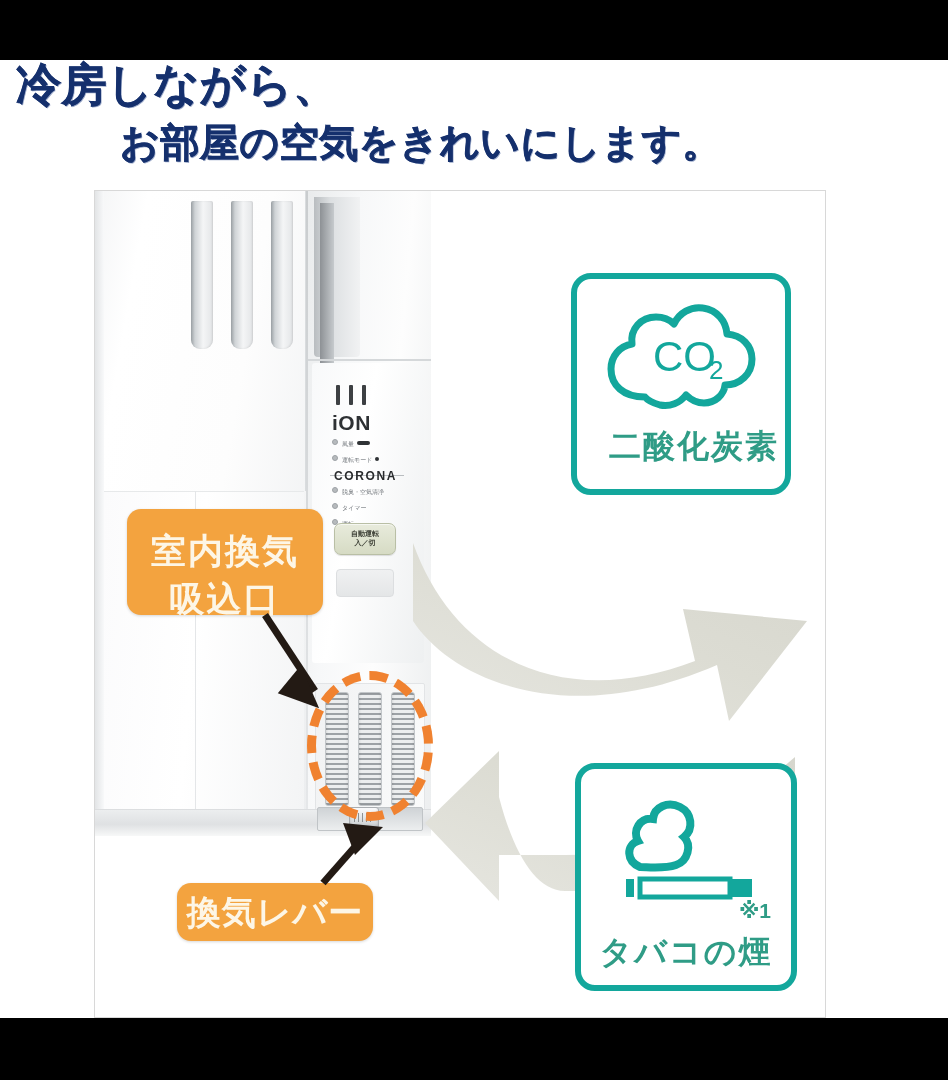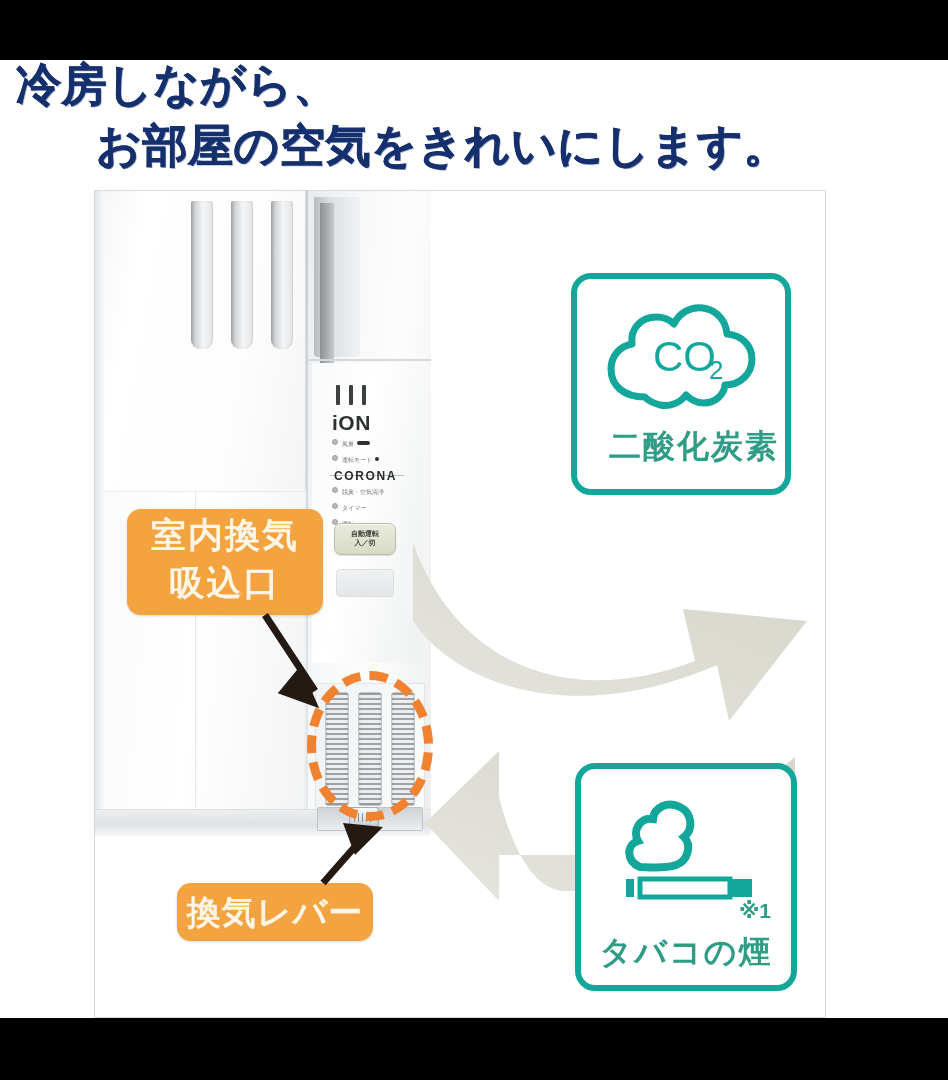--- a/index.html
+++ b/index.html
@@ -50,22 +50,22 @@
     -webkit-text-stroke: 0.6px #15306d;
   }
   .headline .line1 {
     display: block;
     font-size: 45px;
     padding-left: 16px;
     text-shadow: 1px 1px 0 #9aa8c8;
   }
   .headline .line2 {
     display: block;
-    font-size: 45px;
-    padding-left: 96px;
+    font-size: 39px;
+    padding-left: 120px;
     margin-top: 16px;
     text-shadow: 1px 1px 0 #9aa8c8;
   }
 
   
   .content-panel {
     position: absolute;
     left: 94px; top: 190px;
     width: 732px; height: 828px;
     background: #ffffff;
@@ -302,21 +302,21 @@
     text-align: center;
     box-shadow: 0 1px 3px rgba(0,0,0,.16);
     z-index: 30;
     font-family: "Liberation Sans", "DejaVu Sans", sans-serif;
   }
   #tag-intake {
     left: 32px; top: 318px;
     width: 196px; height: 106px;
     font-size: 35px;
     line-height: 48px;
-    padding-top: 2px;
+    padding-top: 18px;
     box-sizing: border-box;
     letter-spacing: 2px;
   }
   #tag-lever {
     left: 82px; top: 692px;
     width: 196px; height: 58px;
     font-size: 34px;
     line-height: 58px;
     letter-spacing: 1px;
     box-sizing: border-box;

